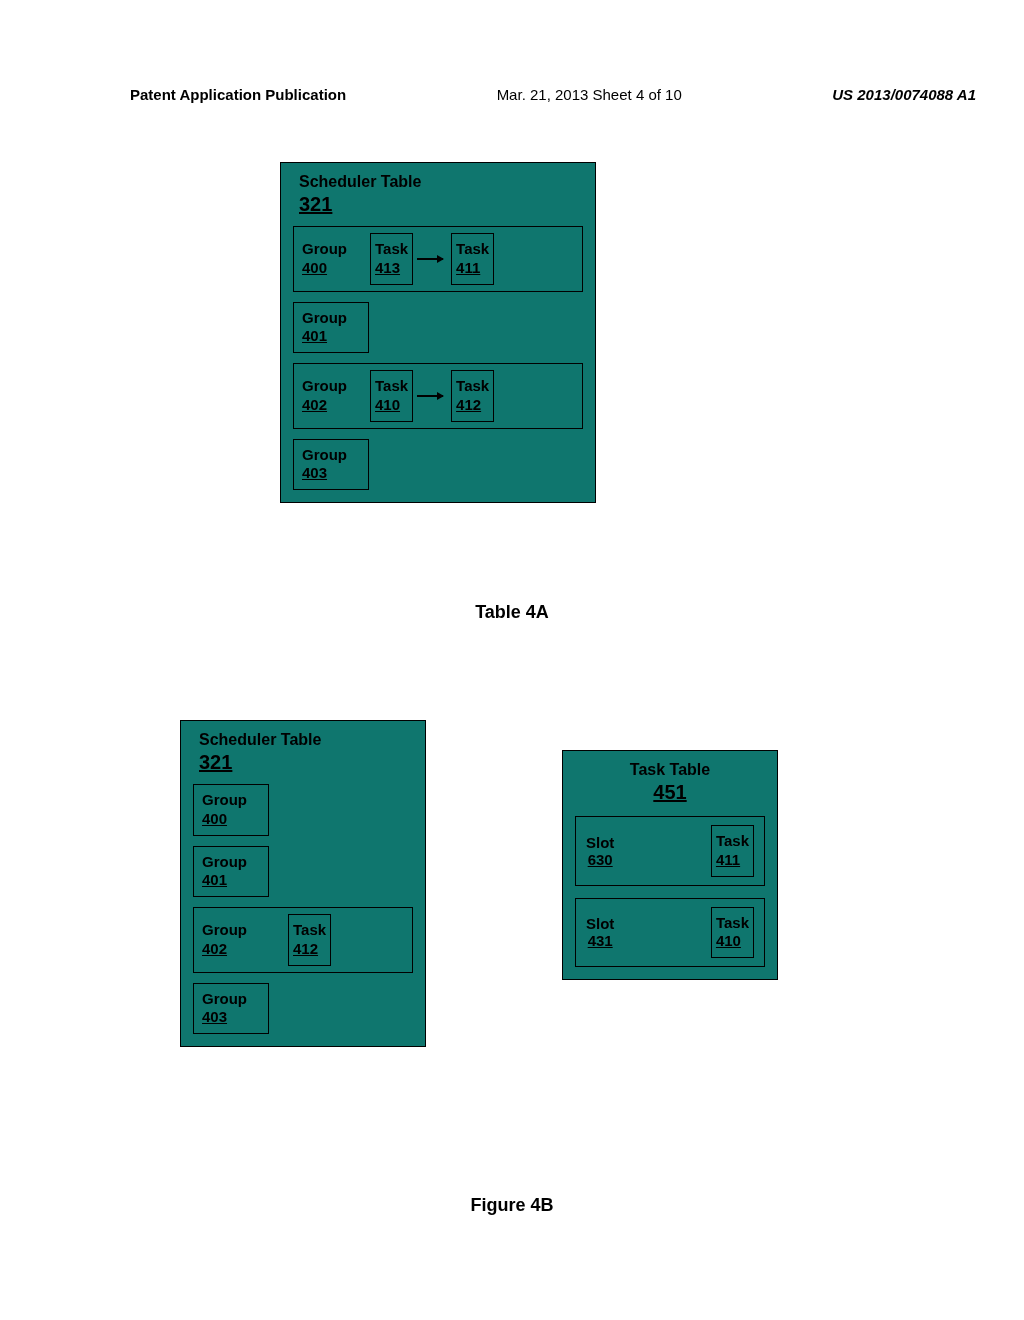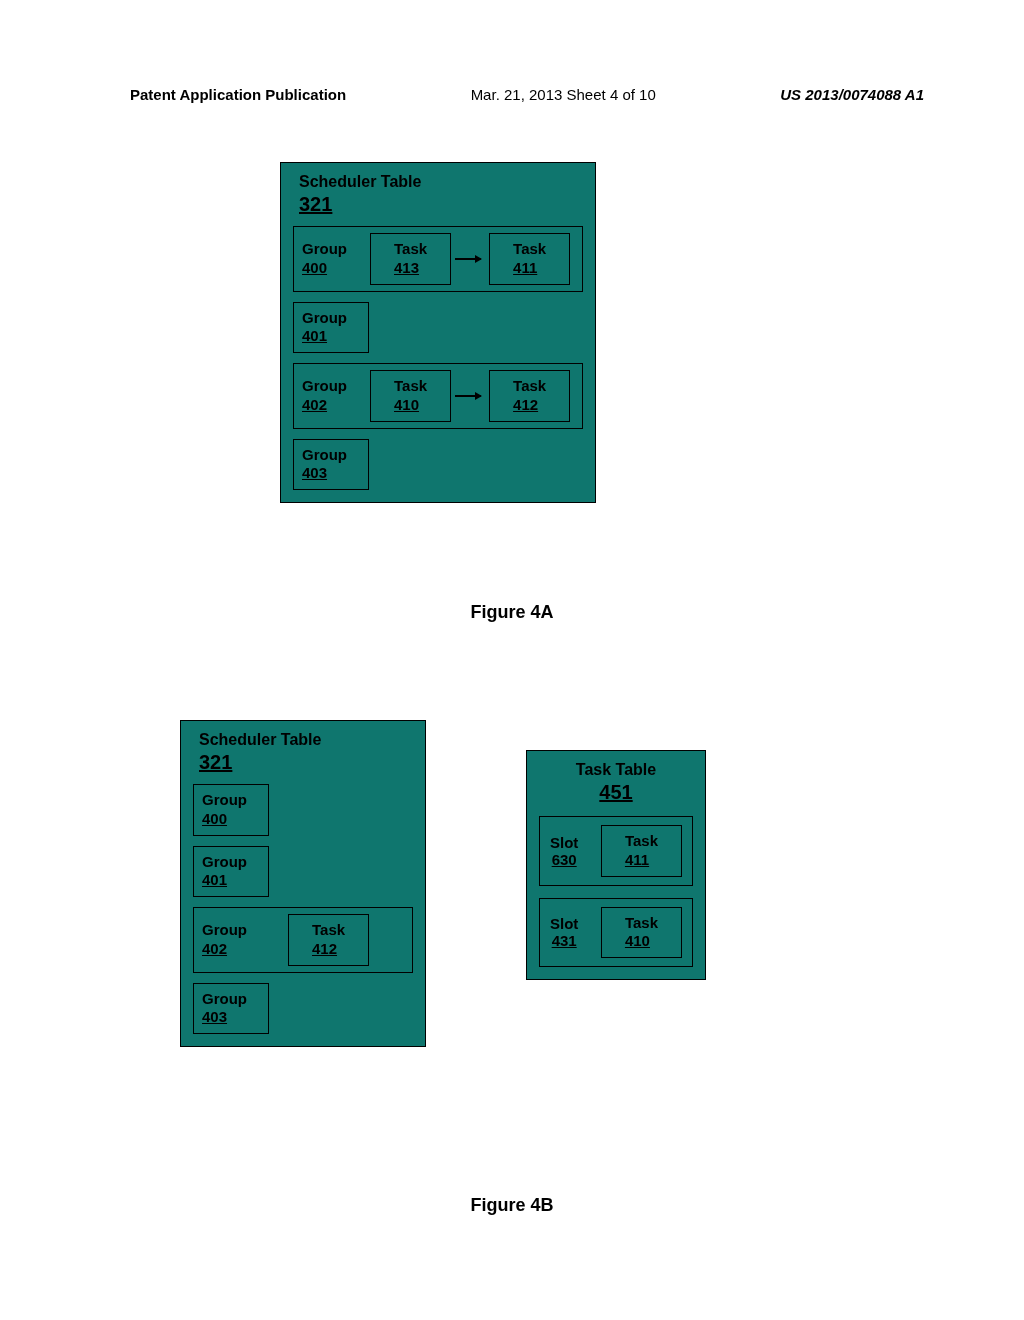--- a/index.html
+++ b/index.html
@@ -11,21 +11,21 @@
     position: relative;
     color: #000;
   }
   .header {
     position: absolute;
     top: 86px;
     left: 0;
     right: 0;
     display: flex;
     justify-content: space-between;
-    padding: 0 100px 0 130px;
+    padding: 0 48px 0 130px;
     font-size: 15px;
   }
   .header .left { font-weight: bold; }
   .header .center { }
   .header .right { font-weight: bold; font-style: italic; }
 
   .figure-4a {
     position: absolute;
     top: 162px;
     left: 280px;
@@ -74,21 +74,21 @@
     font-size: 15px;
     line-height: 1.25;
   }
   .cell .ref, .cell-group .ref {
     display: block;
     text-decoration: underline;
   }
   .cell-group { min-width: 58px; }
   .task-box {
     border: 1.5px solid #000;
-    padding: 6px 23px;
+    padding: 6px 4px;
   }
 
   .arrow {
     position: relative;
     width: 18px;
     height: 1px;
   }
   .arrow::before {
     content: "";
     position: absolute;
@@ -121,21 +121,21 @@
   }
   .fig-label-4b {
     position: absolute;
     top: 1195px;
     left: 0;
     right: 0;
   }
 
   .sched-a { width: 316px; }
   .sched-b { width: 246px; }
-  .task-tbl { width: 180px; }
+  .task-tbl { width: 216px; margin-left: 36px; }
 
   .slot-row {
     border: 1.5px solid #000;
     padding: 8px 10px;
     margin-top: 12px;
     display: flex;
     align-items: center;
     justify-content: space-between;
     gap: 19px;
   }
@@ -202,21 +202,21 @@
 
     
     <div class="group-row narrow">
       <div class="cell-group">
         <span>Group</span>
         <span class="ref">403</span>
       </div>
     </div>
   </div>
 </div>
-<div class="figure-label fig-label-4a">Figure 4A</div>
+<div class="figure-label fig-label-4a">Table 4A</div>
 
 <div class="figure-4b">
 
   <div class="table-container sched-b">
     <div class="table-title title-left">
       <span>Scheduler Table</span>
       <span class="ref">321</span>
     </div>
     <div class="group-row narrow">
       <div class="cell-group">

